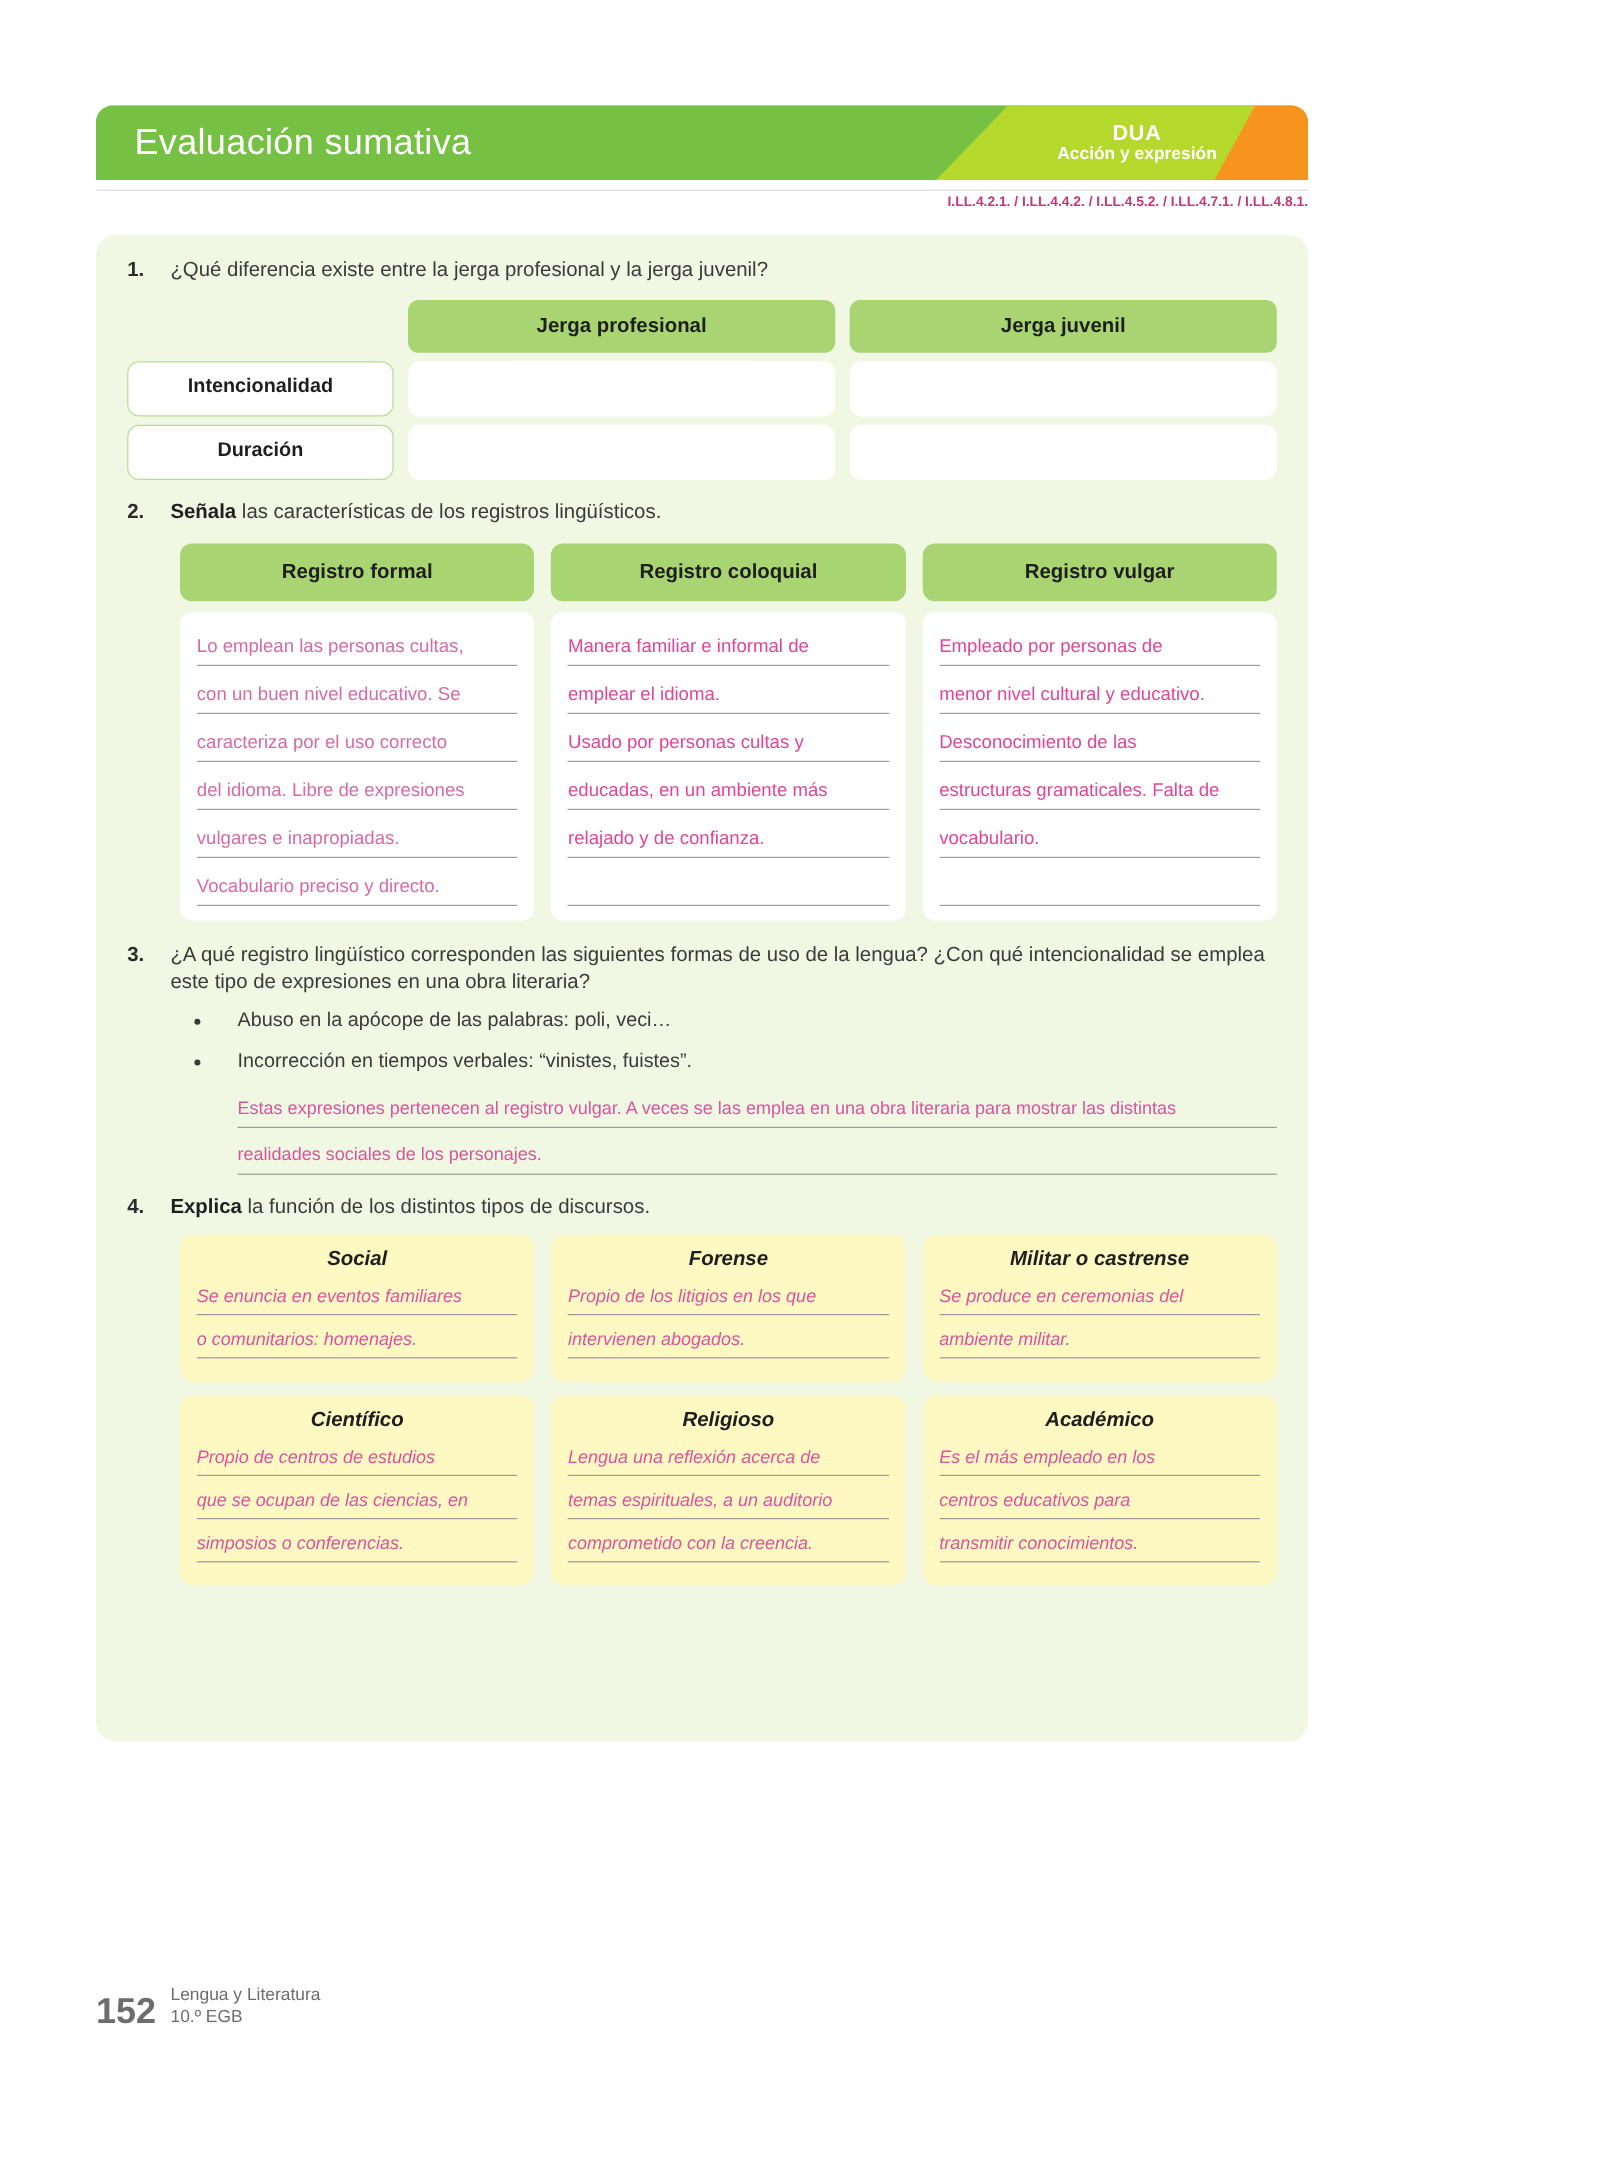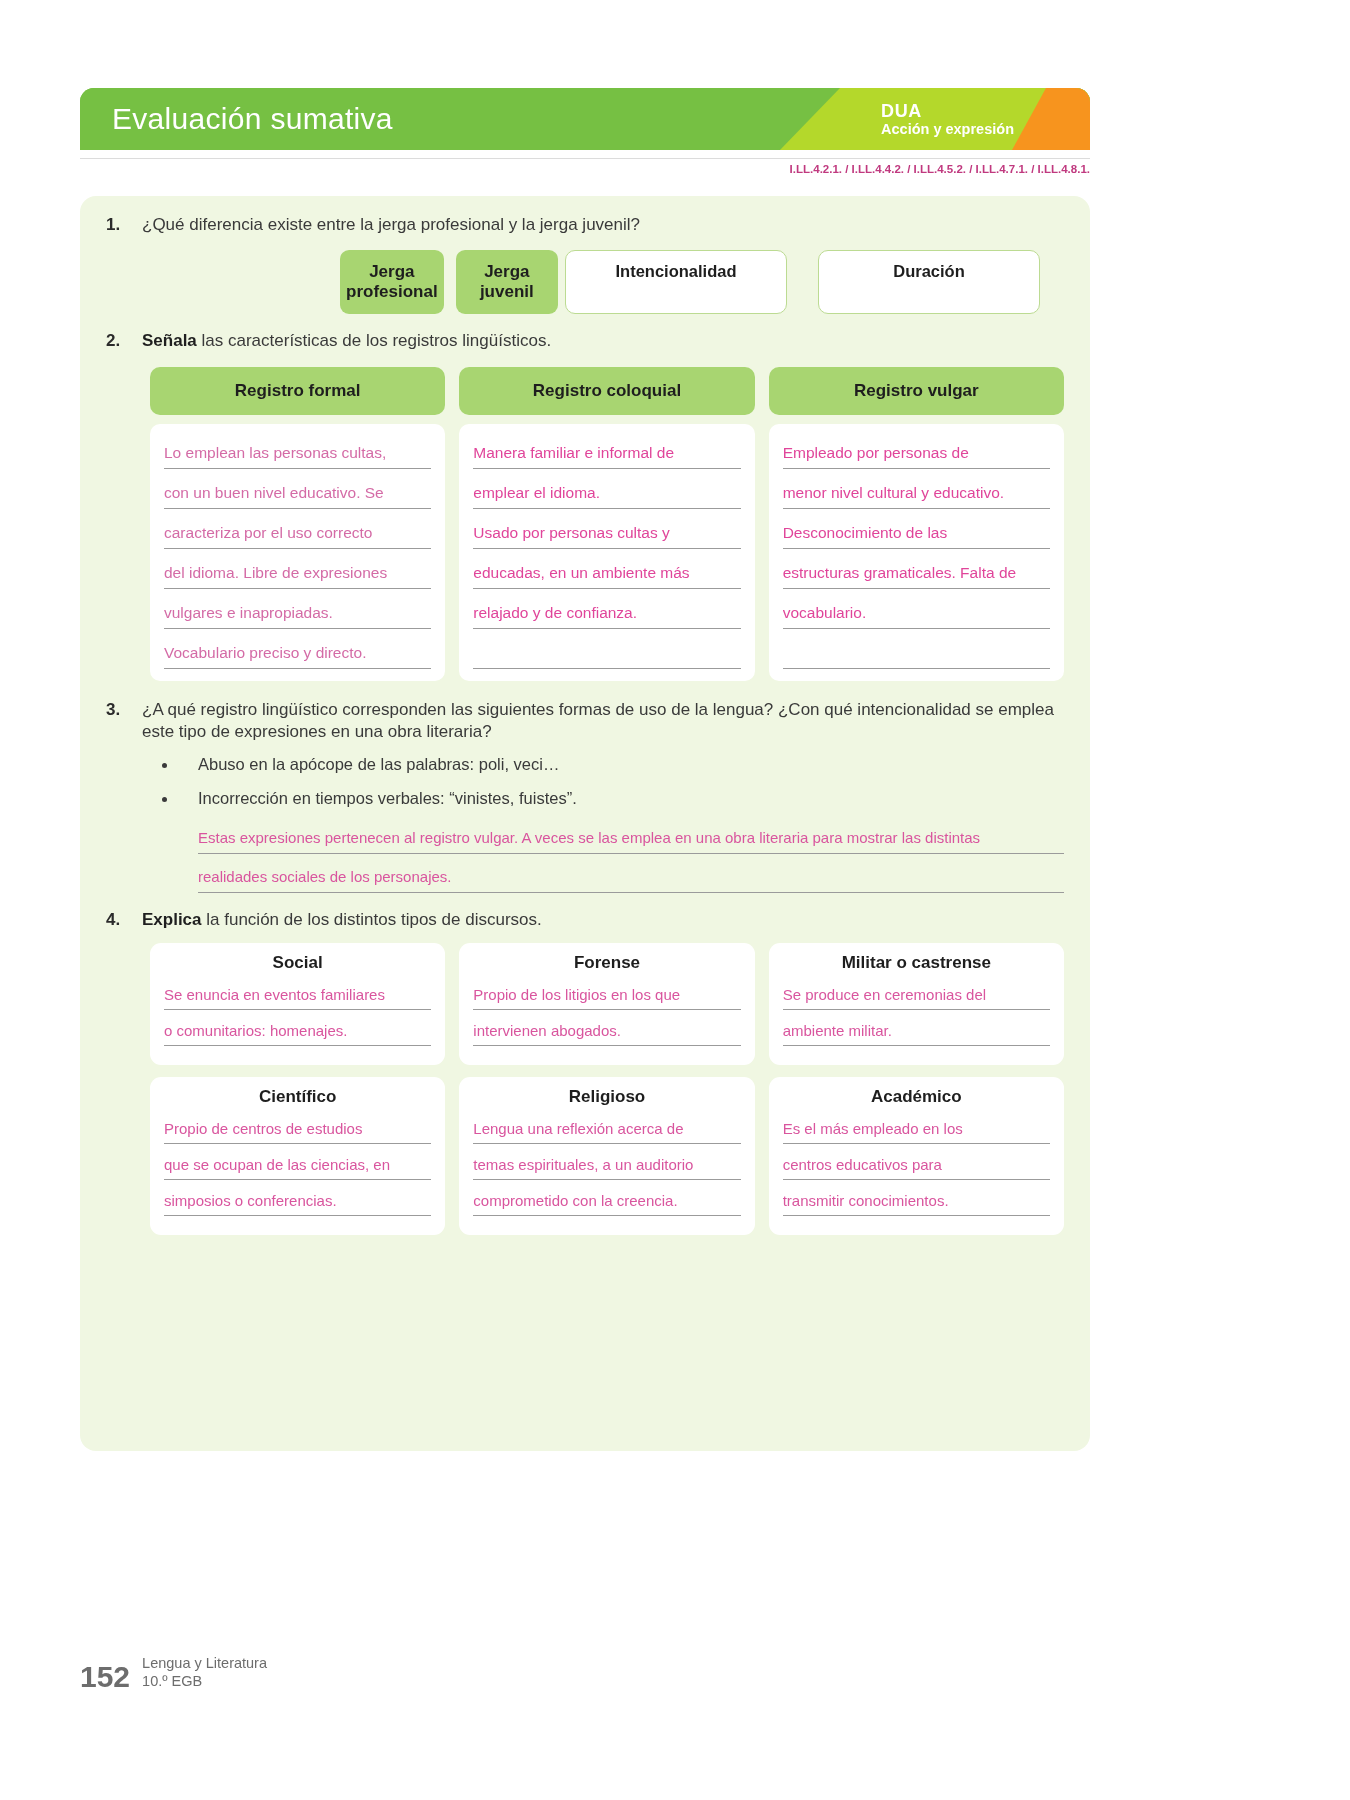--- a/index.html
+++ b/index.html
@@ -71,21 +71,21 @@
     font-size: 30px;
     font-weight: 400;
     letter-spacing: 0.3px;
     z-index: 5;
   }
   .dua-block {
     position: absolute;
     right: 76px;
     top: 50%;
     transform: translateY(-50%);
-    text-align: left;
+    text-align: center;
     z-index: 6;
     color: #ffffff;
     line-height: 1.12;
   }
   .dua-title {
     font-size: 18px;
     font-weight: bold;
     letter-spacing: 0.6px;
   }
   .dua-sub {
@@ -138,21 +138,21 @@
     font-size: 17px;
     color: #3a3a3a;
     line-height: 1.32;
   }
   .q-text b { color: #1f1f1f; font-weight: bold; }
 
   
   .t1 {
     margin: 14px 0 0 0;
     display: flex;
-    flex-direction: row;
+    flex-direction: column;
     gap: 7px;
   }
   .t1-row {
     display: flex;
     gap: 12px;
     align-items: stretch;
   }
   .t1-label-spacer {
     width: 222px;
     flex: 0 0 222px;
@@ -265,24 +265,25 @@
   
   .cards {
     margin: 12px 0 0 44px;
     display: flex;
     flex-direction: column;
     gap: 12px;
   }
   .cards-row { display: flex; gap: 14px; }
   .card {
     flex: 1;
-    background: #ffffff;
+    background: #fef9c3;
     border-radius: 11px;
     padding: 10px 14px 12px 14px;
     box-sizing: border-box;
+    font-style: italic;
   }
   .card-title {
     text-align: center;
     font-size: 17px;
     font-weight: bold;
     color: #1e1e1e;
     margin-bottom: 8px;
   }
   .card .hw-line {
     font-size: 15px;

